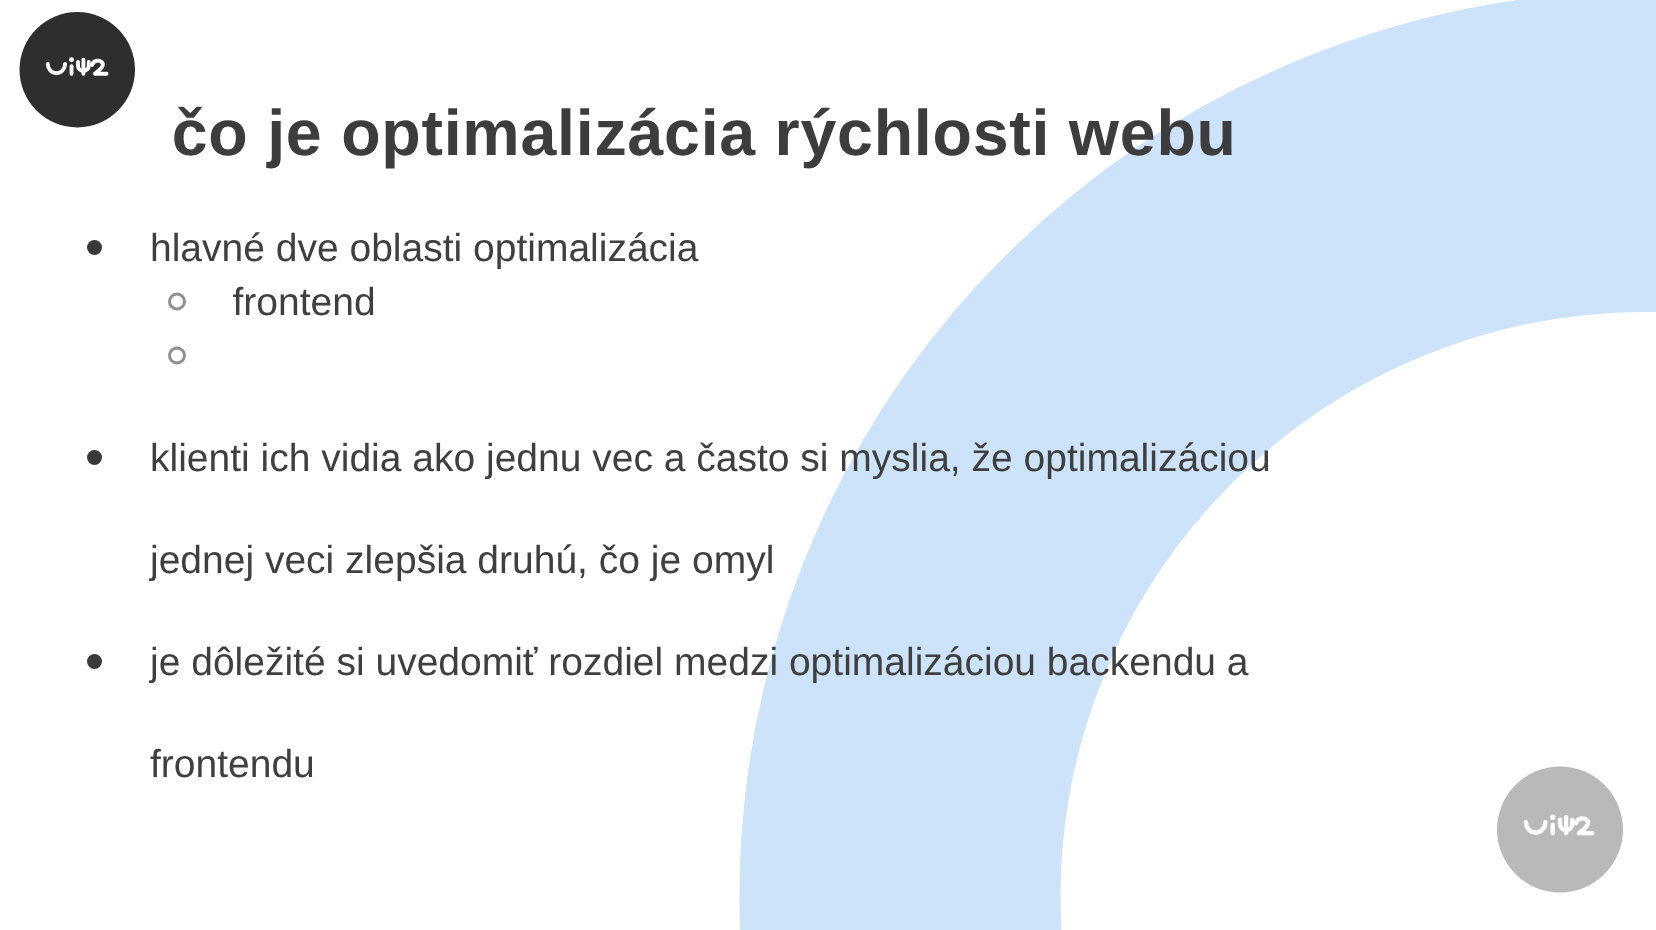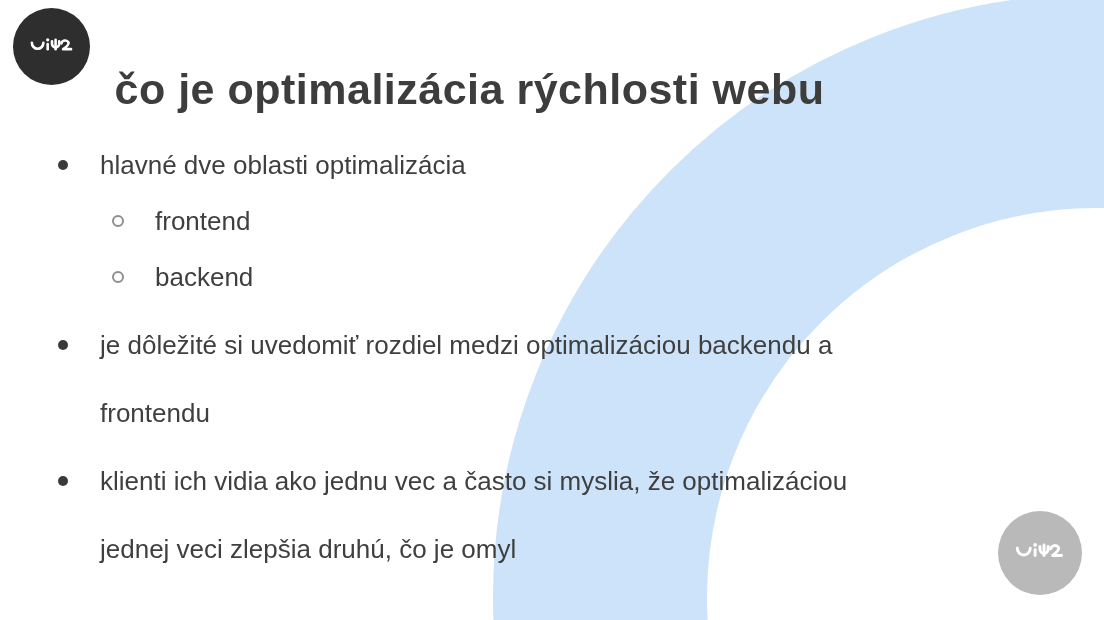--- a/index.html
+++ b/index.html
@@ -51,21 +51,21 @@
     padding-left: 100px;
     white-space: nowrap;
   }
   .line.gapped { margin-top: 32px; }
   .sub-list { list-style: none; }
   .dot {
     position: absolute; left: 58px; top: 50%;
     width: 10px; height: 10px; margin-top: -5px;
     border-radius: 50%; background: #3a3a3a;
   }
-  .sub-line { padding-left: 155px; margin-top: 20px; }
+  .sub-line { padding-left: 155px; }
   .ring-bullet {
     position: absolute; left: 112px; top: 50%;
     width: 12px; height: 12px; margin-top: -6px;
     border-radius: 50%; border: 2px solid #8f8f8f; background: transparent;
   }
 </style>
 </head>
 <body>
 
 <svg class="ring-svg" width="1104" height="620" viewBox="0 0 1104 620" aria-hidden="true">
@@ -93,42 +93,41 @@
       <span class="dot"></span>
       <span>hlavné dve oblasti optimalizácia</span>
     </div>
     <ul class="sub-list">
       <li class="line sub-line">
         <span class="ring-bullet"></span>
         <span>frontend</span>
       </li>
       <li class="line sub-line">
         <span class="ring-bullet"></span>
-        <span>backend</span>
       </li>
     </ul>
+  </li>
+
+  <li>
+    <div class="line gapped">
+      <span class="dot"></span>
+      <span>klienti ich vidia ako jednu vec a často si myslia, že optimalizáciou</span>
+    </div>
+    <div class="line gapped">
+      <span>jednej veci zlepšia druhú, čo je omyl</span>
+    </div>
   </li>
 
   <li>
     <div class="line gapped">
       <span class="dot"></span>
       <span>je dôležité si uvedomiť rozdiel medzi optimalizáciou backendu a</span>
     </div>
     <div class="line gapped">
       <span>frontendu</span>
-    </div>
-  </li>
-
-  <li>
-    <div class="line gapped">
-      <span class="dot"></span>
-      <span>klienti ich vidia ako jednu vec a často si myslia, že optimalizáciou</span>
-    </div>
-    <div class="line gapped">
-      <span>jednej veci zlepšia druhú, čo je omyl</span>
     </div>
   </li>
 </ul>
 
 <div class="logo-circle logo-bottom-right" style="background:#b9b9b9;" title="ui42">
   <svg class="logo-glyph" width="52" height="24" viewBox="0 0 64 28" aria-hidden="true">
     <g fill="none" stroke="#ffffff" stroke-width="3.6" stroke-linecap="round" stroke-linejoin="round">
       <path d="M4,8 a8,8.5 0 0 0 16,0"></path>
       <path d="M26,10 L26,17"></path>
       <path d="M32,6 v3.5 a5,5 0 0 0 10,0 V6"></path>

